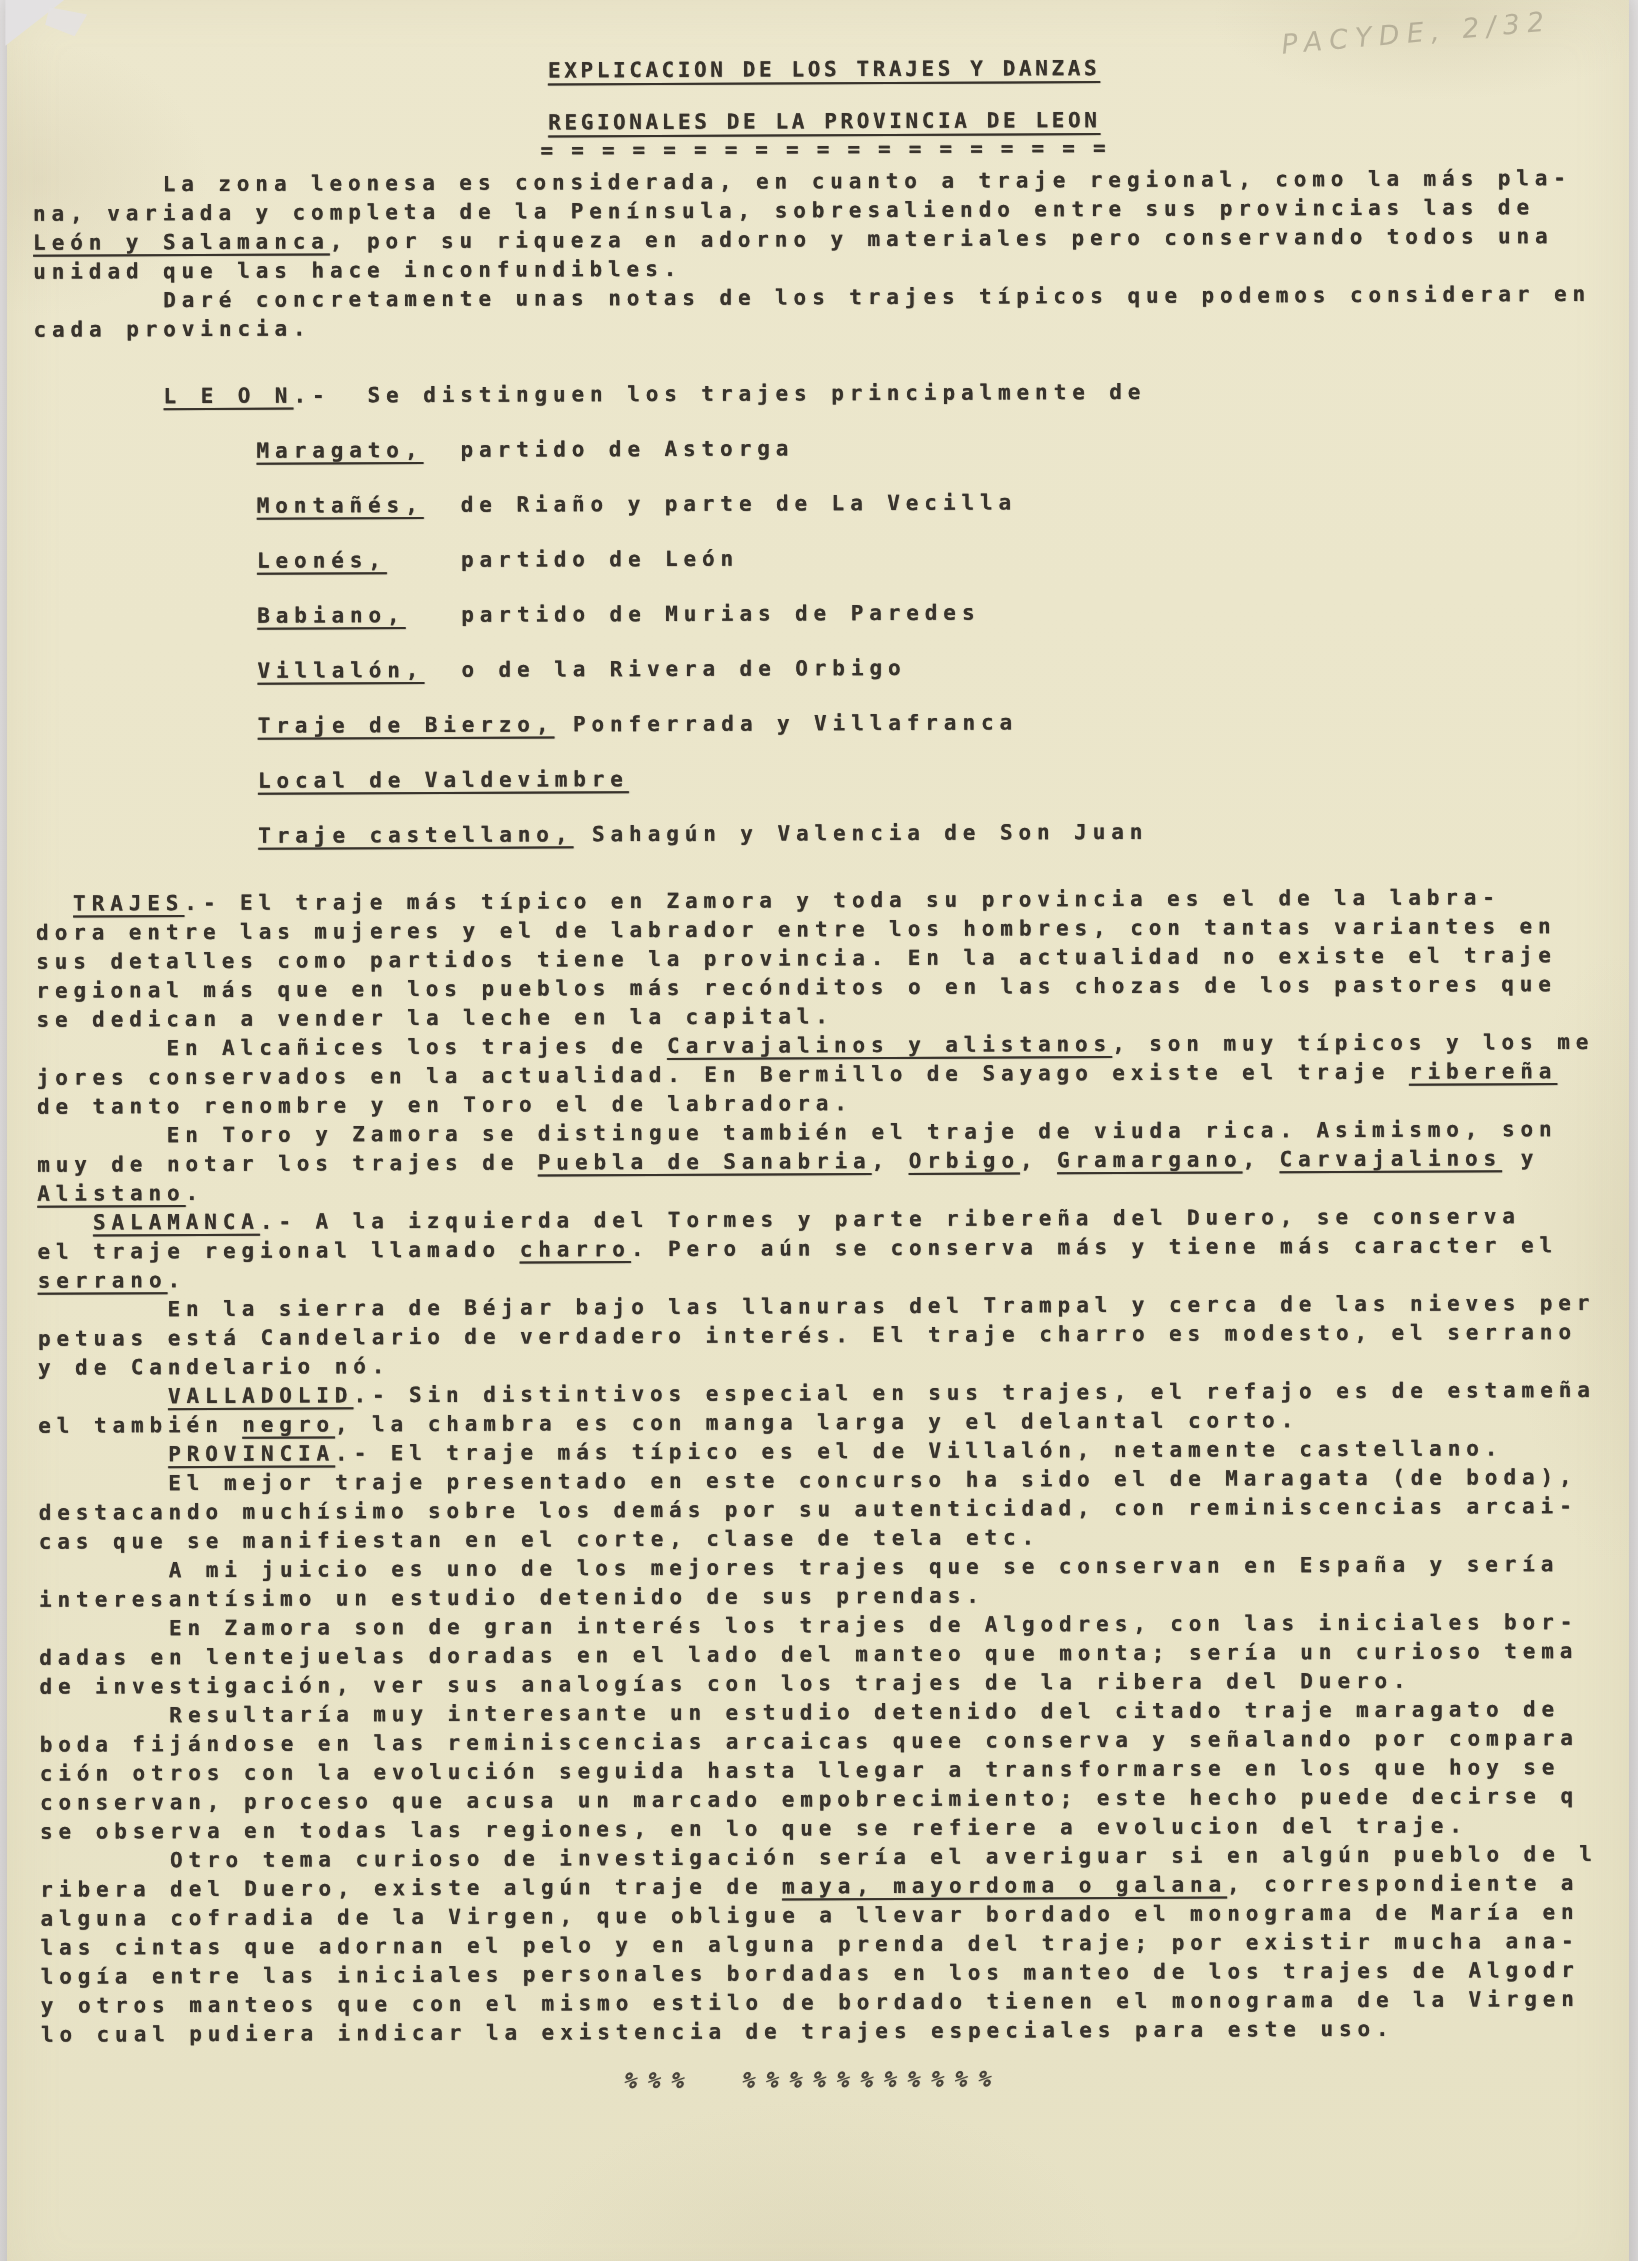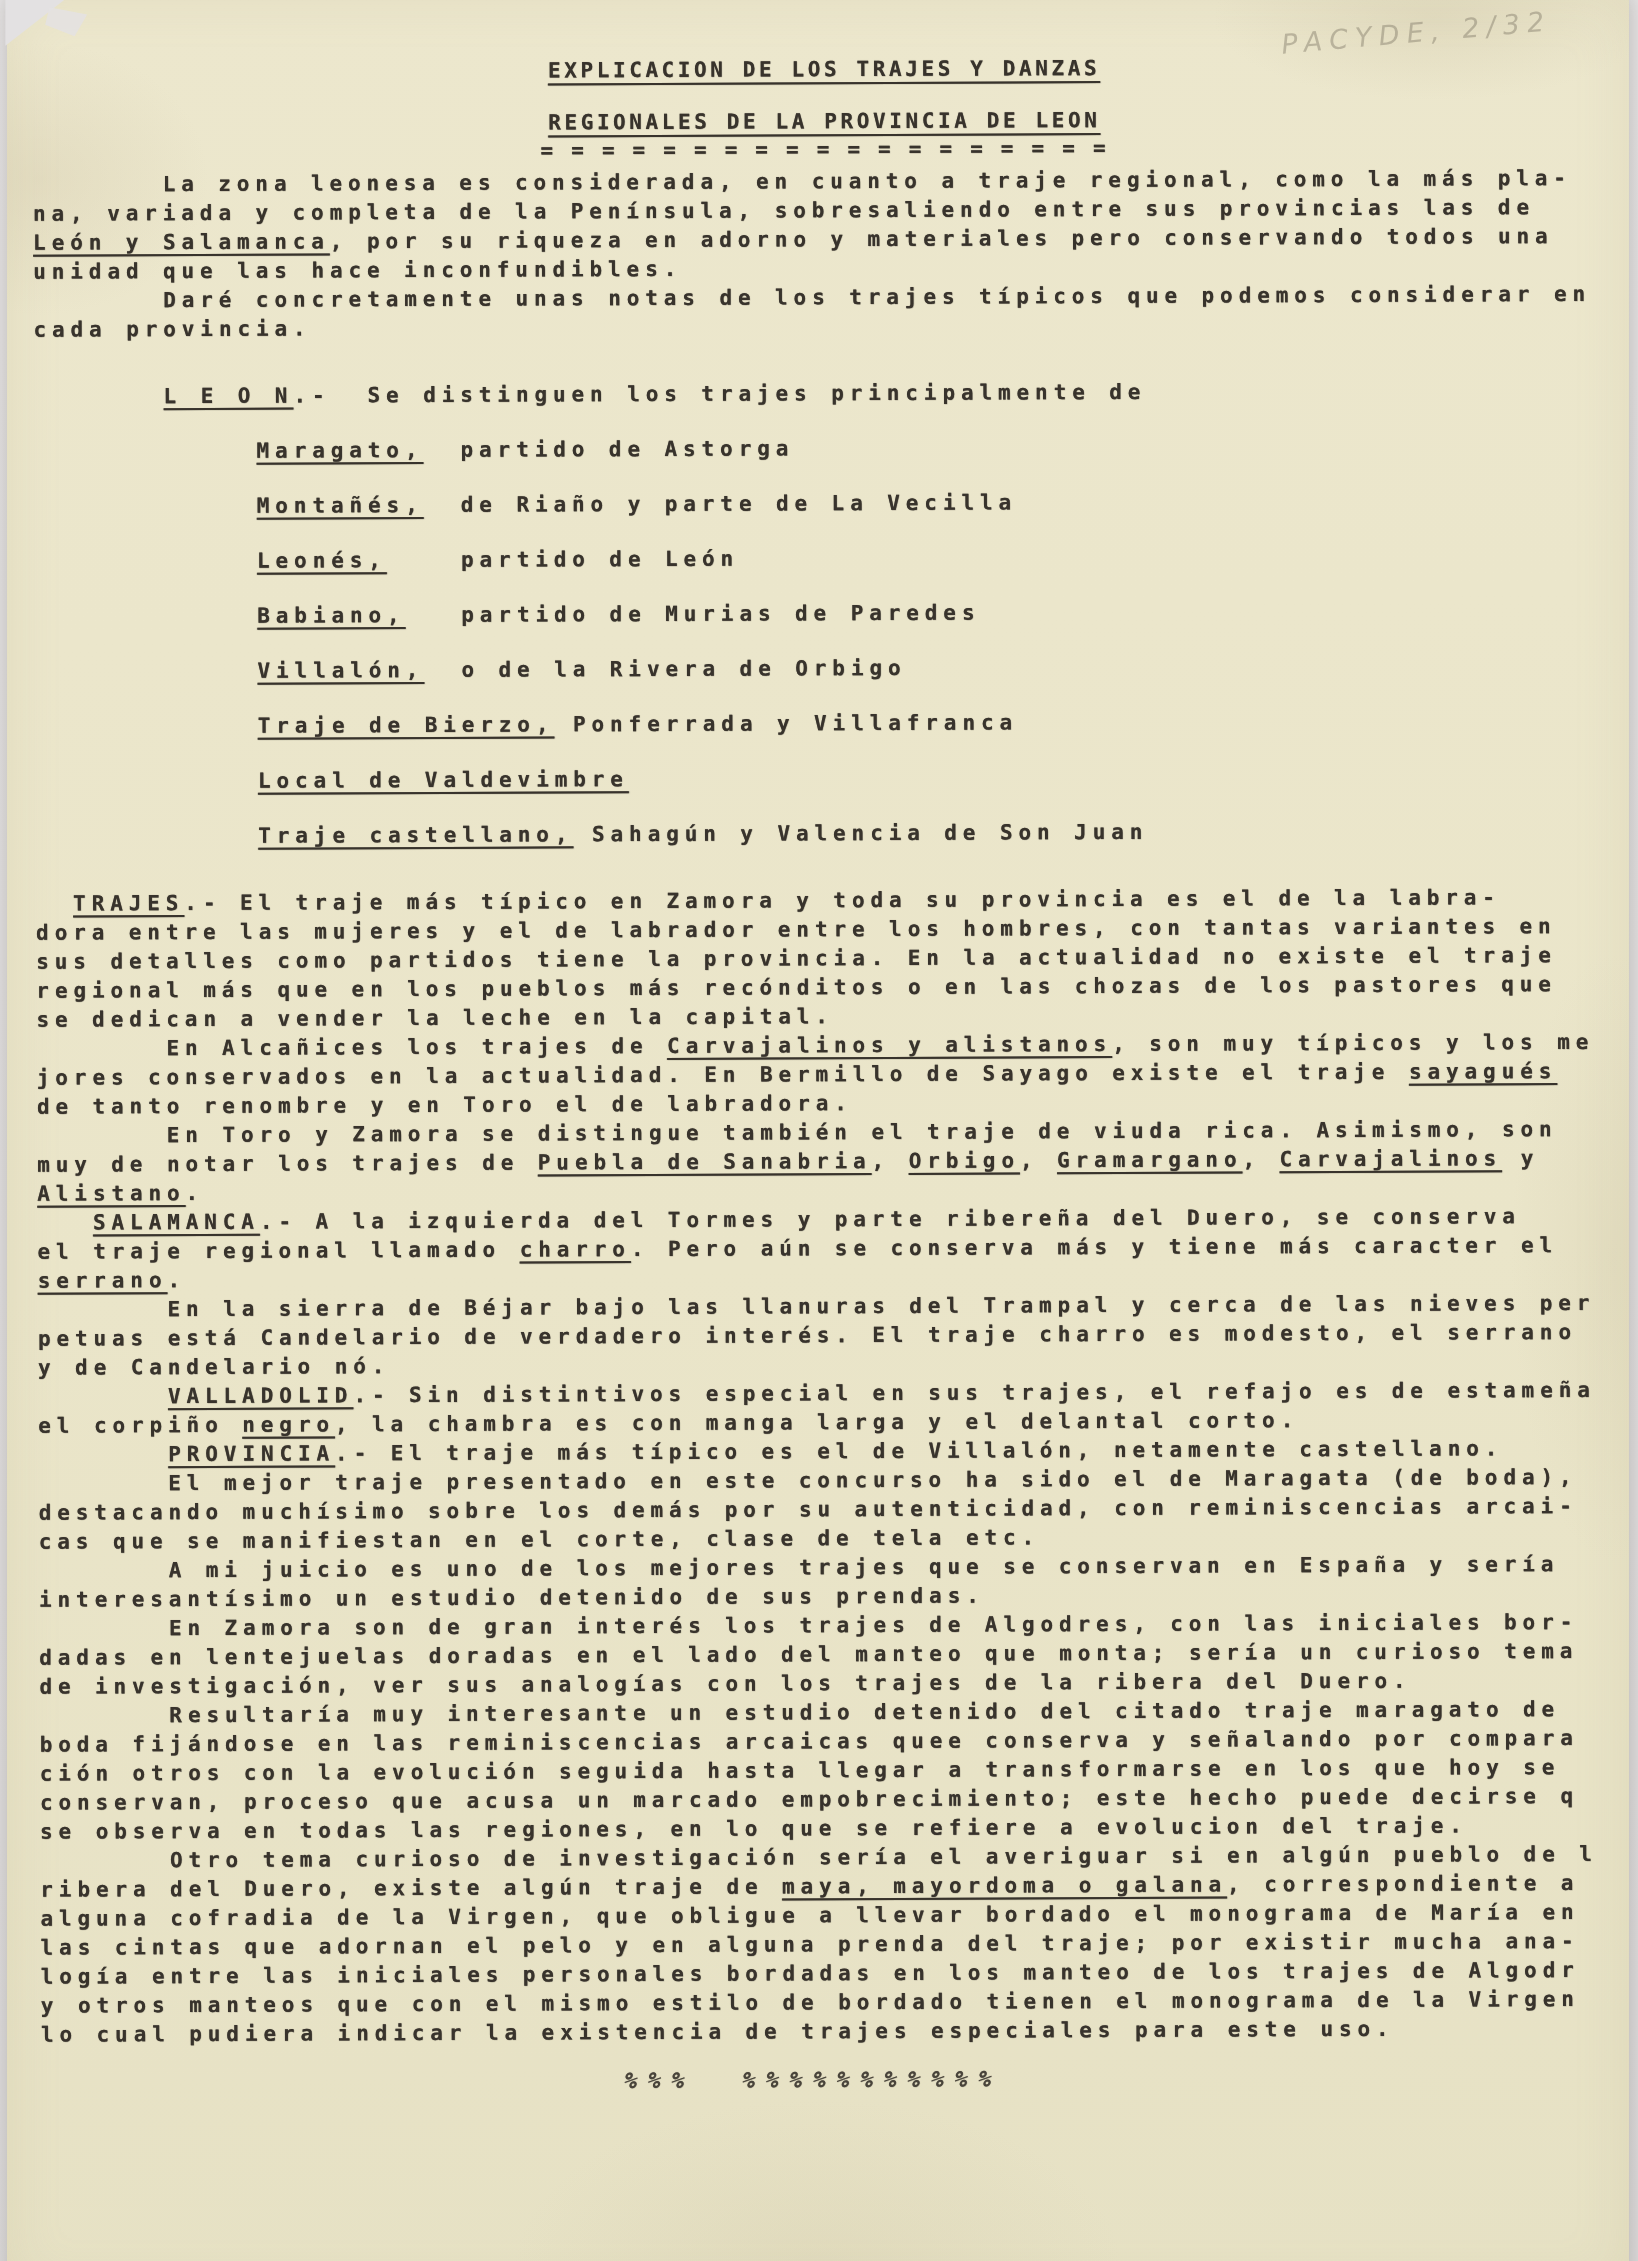--- a/index.html
+++ b/index.html
@@ -98,33 +98,33 @@
         <div class="line" style="margin-top: 26px;"><span>            </span><span class="u">Villalón,</span><span>  o de la Rivera de Orbigo</span></div>
         <div class="line" style="margin-top: 26px;"><span>            </span><span class="u">Traje de Bierzo,</span><span> Ponferrada y Villafranca</span></div>
         <div class="line" style="margin-top: 26px;"><span>            </span><span class="u">Local de Valdevimbre</span></div>
         <div class="line" style="margin-top: 26px;"><span>            </span><span class="u">Traje castellano,</span><span> Sahagún y Valencia de Son Juan</span></div>
         <div class="line" style="margin-top: 38px;"><span>  </span><span class="u">TRAJES</span><span>.- El traje más típico en Zamora y toda su provincia es el de la labra-</span></div>
         <div class="line"><span>dora entre las mujeres y el de labrador entre los hombres, con tantas variantes en</span></div>
         <div class="line"><span>sus detalles como partidos tiene la provincia. En la actualidad no existe el traje</span></div>
         <div class="line"><span>regional más que en los pueblos más recónditos o en las chozas de los pastores que</span></div>
         <div class="line"><span>se dedican a vender la leche en la capital.</span></div>
         <div class="line"><span>       En Alcañices los trajes de </span><span class="u">Carvajalinos y alistanos</span><span>, son muy típicos y los me</span></div>
-        <div class="line"><span>jores conservados en la actualidad. En Bermillo de Sayago existe el traje </span><span class="u">sayagués</span></div>
+        <div class="line"><span>jores conservados en la actualidad. En Bermillo de Sayago existe el traje </span><span class="u">ribereña</span></div>
         <div class="line"><span>de tanto renombre y en Toro el de labradora.</span></div>
         <div class="line"><span>       En Toro y Zamora se distingue también el traje de viuda rica. Asimismo, son</span></div>
         <div class="line"><span>muy de notar los trajes de </span><span class="u">Puebla de Sanabria</span><span>, </span><span class="u">Orbigo</span><span>, </span><span class="u">Gramargano</span><span>, </span><span class="u">Carvajalinos</span><span> y</span></div>
         <div class="line"><span class="u">Alistano</span><span>.</span></div>
         <div class="line"><span>   </span><span class="u">SALAMANCA</span><span>.- A la izquierda del Tormes y parte ribereña del Duero, se conserva</span></div>
         <div class="line"><span>el traje regional llamado </span><span class="u">charro</span><span>. Pero aún se conserva más y tiene más caracter el</span></div>
         <div class="line"><span class="u">serrano</span><span>.</span></div>
         <div class="line"><span>       En la sierra de Béjar bajo las llanuras del Trampal y cerca de las nieves per</span></div>
         <div class="line"><span>petuas está Candelario de verdadero interés. El traje charro es modesto, el serrano</span></div>
         <div class="line"><span>y de Candelario nó.</span></div>
         <div class="line"><span>       </span><span class="u">VALLADOLID</span><span>.- Sin distintivos especial en sus trajes, el refajo es de estameña</span></div>
-        <div class="line"><span>el corpiño </span><span class="u">negro</span><span>, la chambra es con manga larga y el delantal corto.</span></div>
+        <div class="line"><span>el también </span><span class="u">negro</span><span>, la chambra es con manga larga y el delantal corto.</span></div>
         <div class="line"><span>       </span><span class="u">PROVINCIA</span><span>.- El traje más típico es el de Villalón, netamente castellano.</span></div>
         <div class="line"><span>       El mejor traje presentado en este concurso ha sido el de Maragata (de boda),</span></div>
         <div class="line"><span>destacando muchísimo sobre los demás por su autenticidad, con reminiscencias arcai-</span></div>
         <div class="line"><span>cas que se manifiestan en el corte, clase de tela etc.</span></div>
         <div class="line"><span>       A mi juicio es uno de los mejores trajes que se conservan en España y sería</span></div>
         <div class="line"><span>interesantísimo un estudio detenido de sus prendas.</span></div>
         <div class="line"><span>       En Zamora son de gran interés los trajes de Algodres, con las iniciales bor-</span></div>
         <div class="line"><span>dadas en lentejuelas doradas en el lado del manteo que monta; sería un curioso tema</span></div>
         <div class="line"><span>de investigación, ver sus analogías con los trajes de la ribera del Duero.</span></div>
         <div class="line"><span>       Resultaría muy interesante un estudio detenido del citado traje maragato de</span></div>

